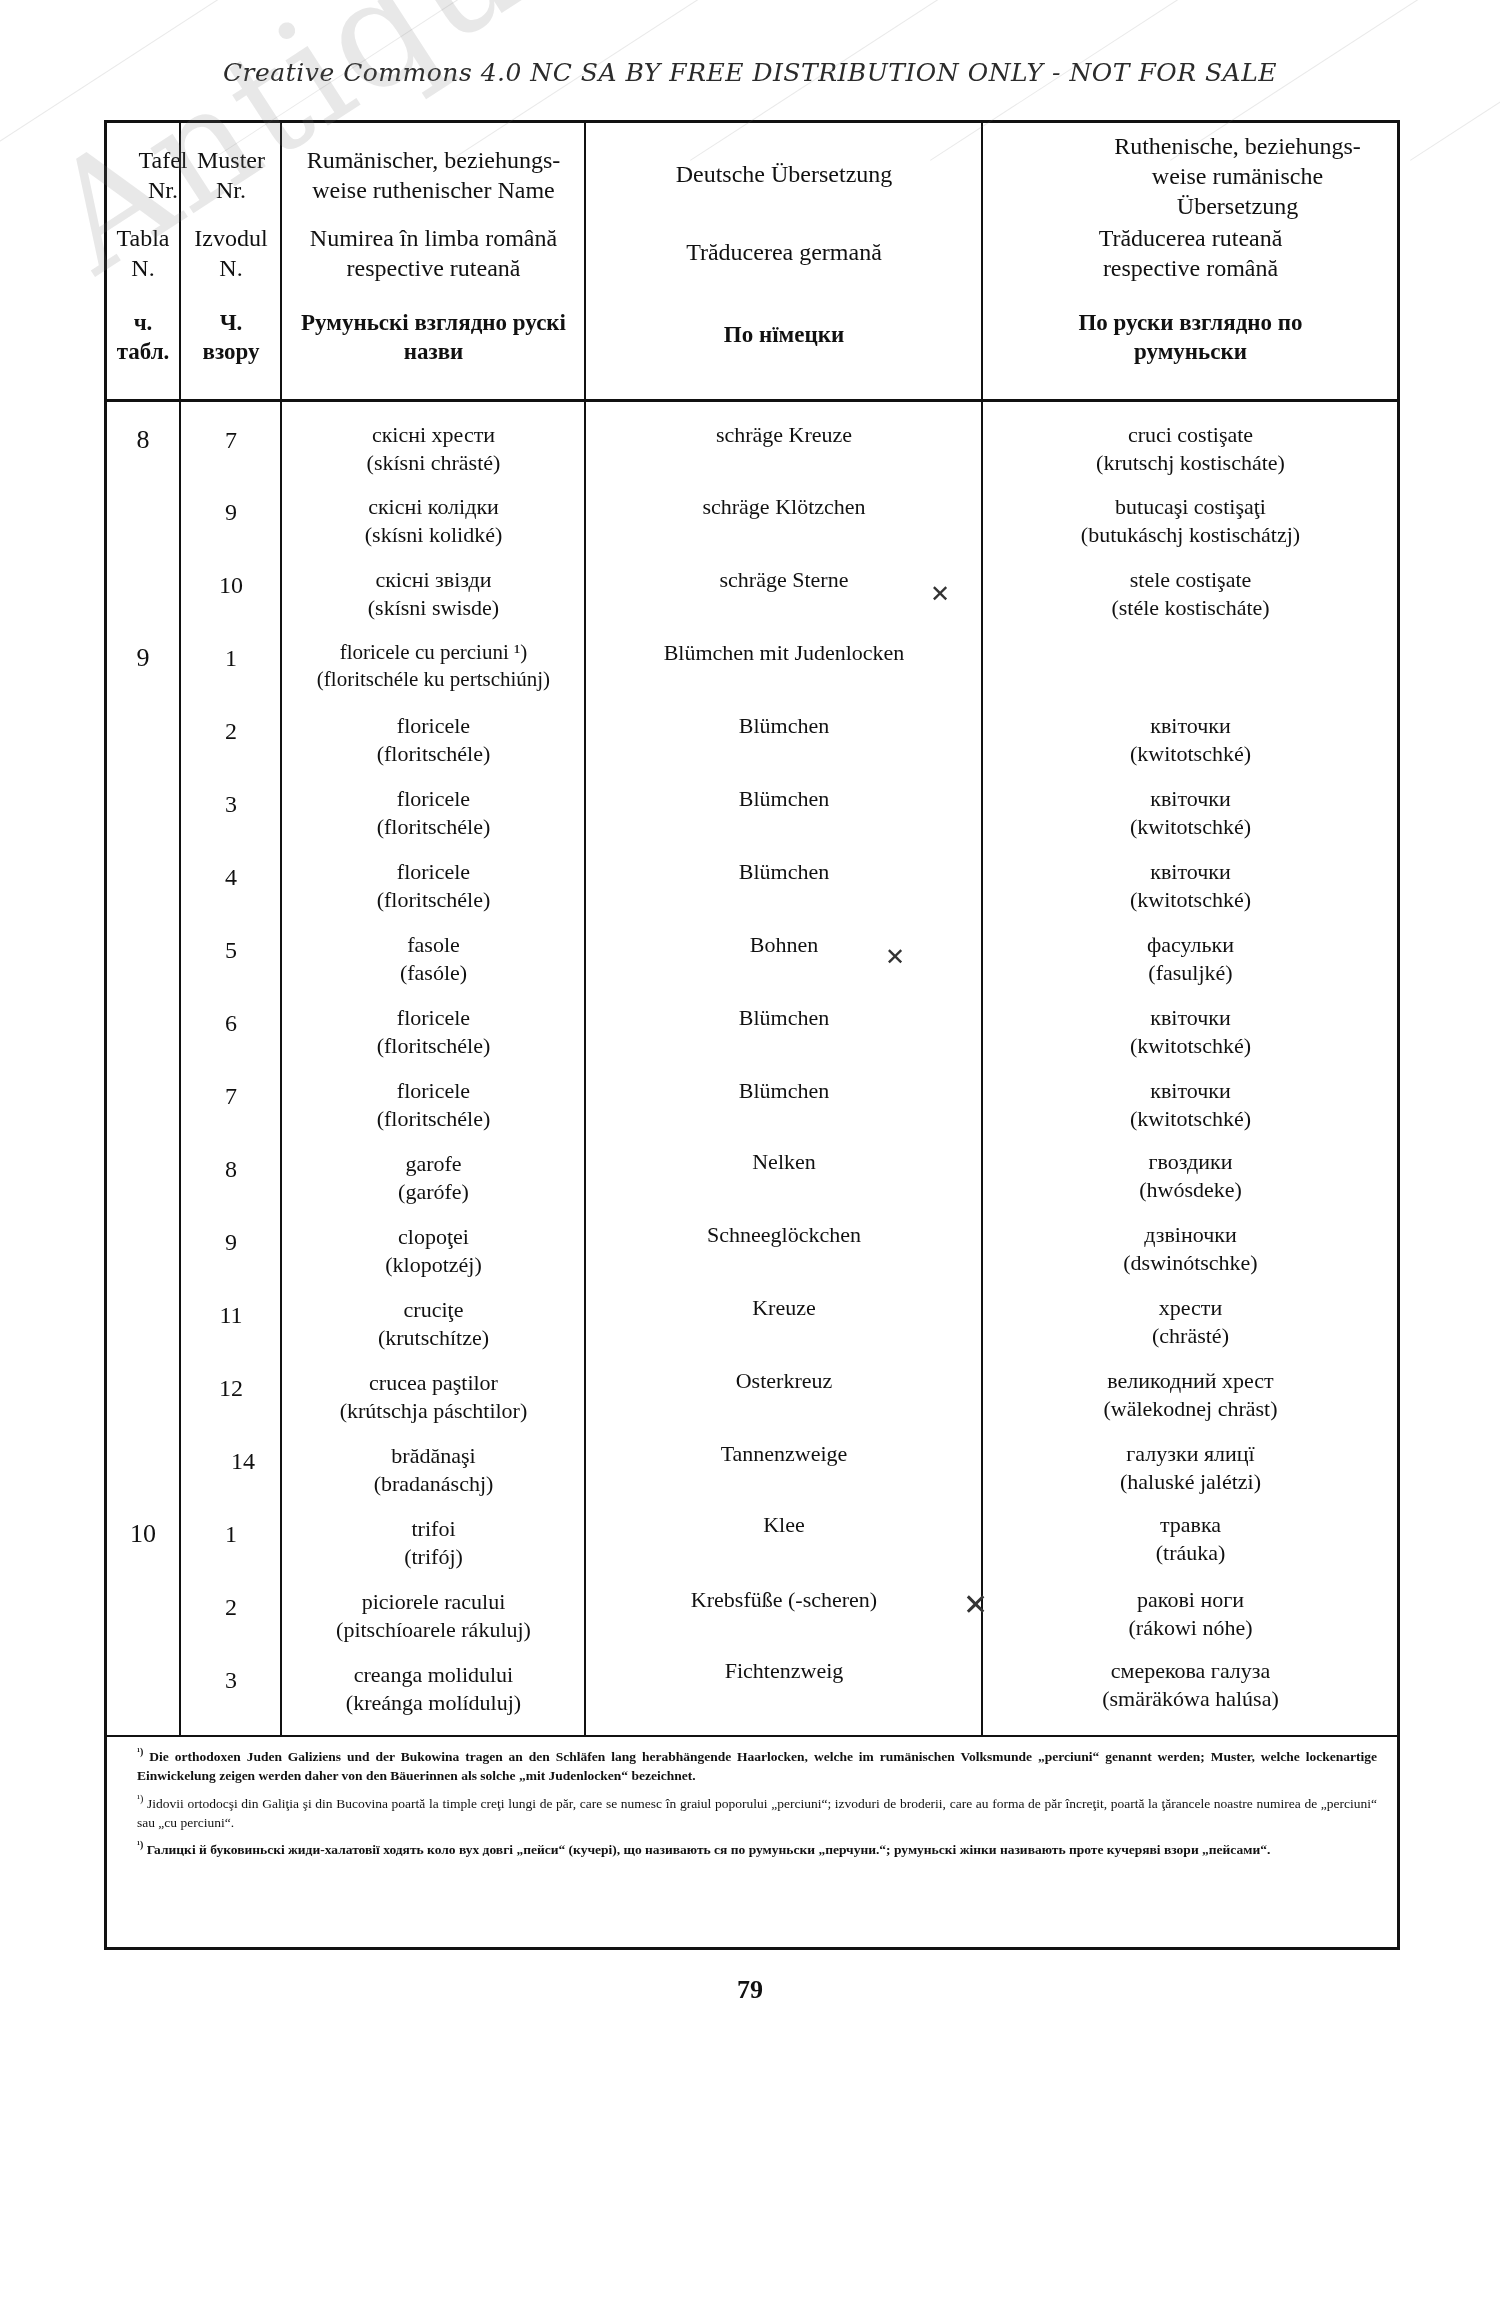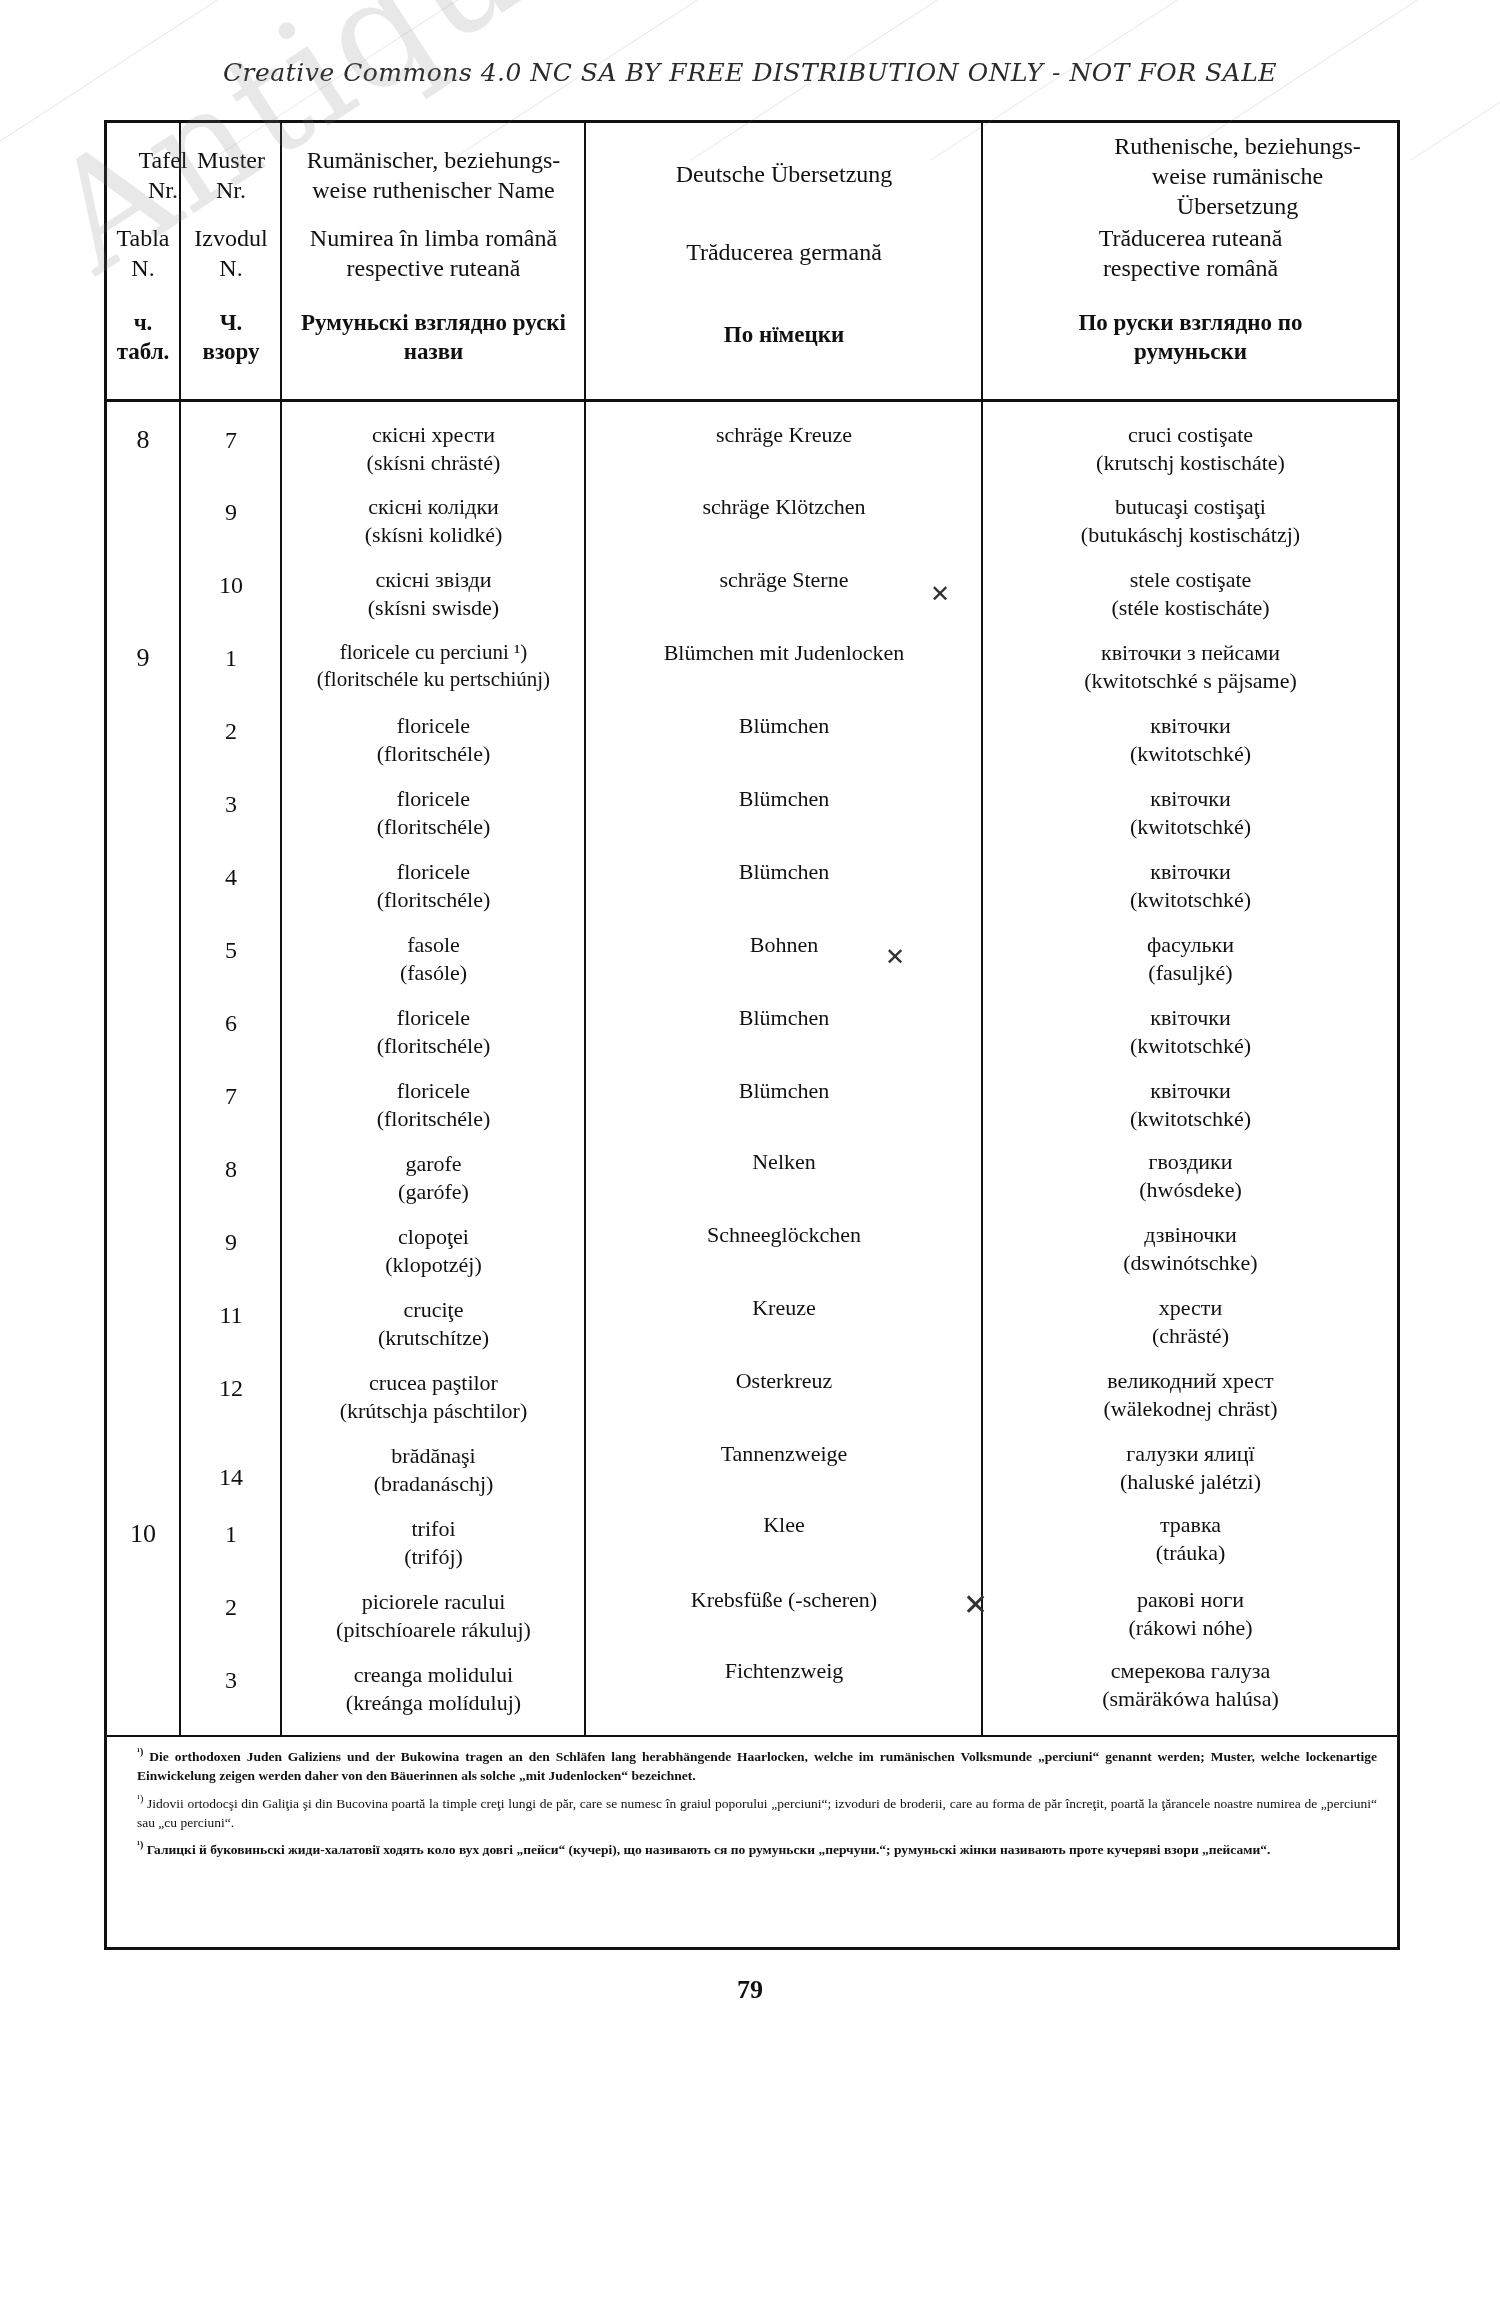--- a/index.html
+++ b/index.html
@@ -355,24 +355,20 @@
       <div class="row" style="top:228px;">
         <div class="cell tafel col-a" style="top:14px;">9</div>
         <div class="cell muster col-b" style="top:16px;">1</div>
         <div class="cell col-c" style="top:12px; font-size:21px;">
           <span class="l1">floricele cu perciuni ¹)</span>
           <span class="l2">(floritschéle ku pertschiúnj)</span>
         </div>
         <div class="cell col-d" style="top:12px;">
           <span class="l1">Blümchen mit Judenlocken</span>
         </div>
-        <div class="cell col-e" style="top:12px;">
-          <span class="l1 cyr">квіточки з пейсами</span>
-          <span class="l2">(kwitotschké s päjsame)</span>
-        </div>
       </div>
 
       <div class="row" style="top:301px;">
         <div class="cell tafel col-a" style="top:14px;"></div>
         <div class="cell muster col-b" style="top:16px;">2</div>
         <div class="cell col-c" style="top:12px;">
           <span class="l1">floricele</span>
           <span class="l2">(floritschéle)</span>
         </div>
         <div class="cell col-d" style="top:12px;">
@@ -523,21 +519,21 @@
           <span class="l1">Osterkreuz</span>
         </div>
         <div class="cell col-e" style="top:10px;">
           <span class="l1 cyr">великодний хрест</span>
           <span class="l2">(wälekodnej chräst)</span>
         </div>
       </div>
 
       <div class="row" style="top:1031px;">
         <div class="cell tafel col-a" style="top:14px;"></div>
-        <div class="cell muster col-b" style="top:32px;">14</div>
+        <div class="cell muster col-b" style="top:16px;margin-left:12px;">14</div>
         <div class="cell col-c" style="top:12px;">
           <span class="l1">brădănaşi</span>
           <span class="l2">(bradanáschj)</span>
         </div>
         <div class="cell col-d" style="top:10px;">
           <span class="l1">Tannenzweige</span>
         </div>
         <div class="cell col-e" style="top:10px;">
           <span class="l1 cyr">галузки ялицї</span>
           <span class="l2">(haluské jalétzi)</span>

